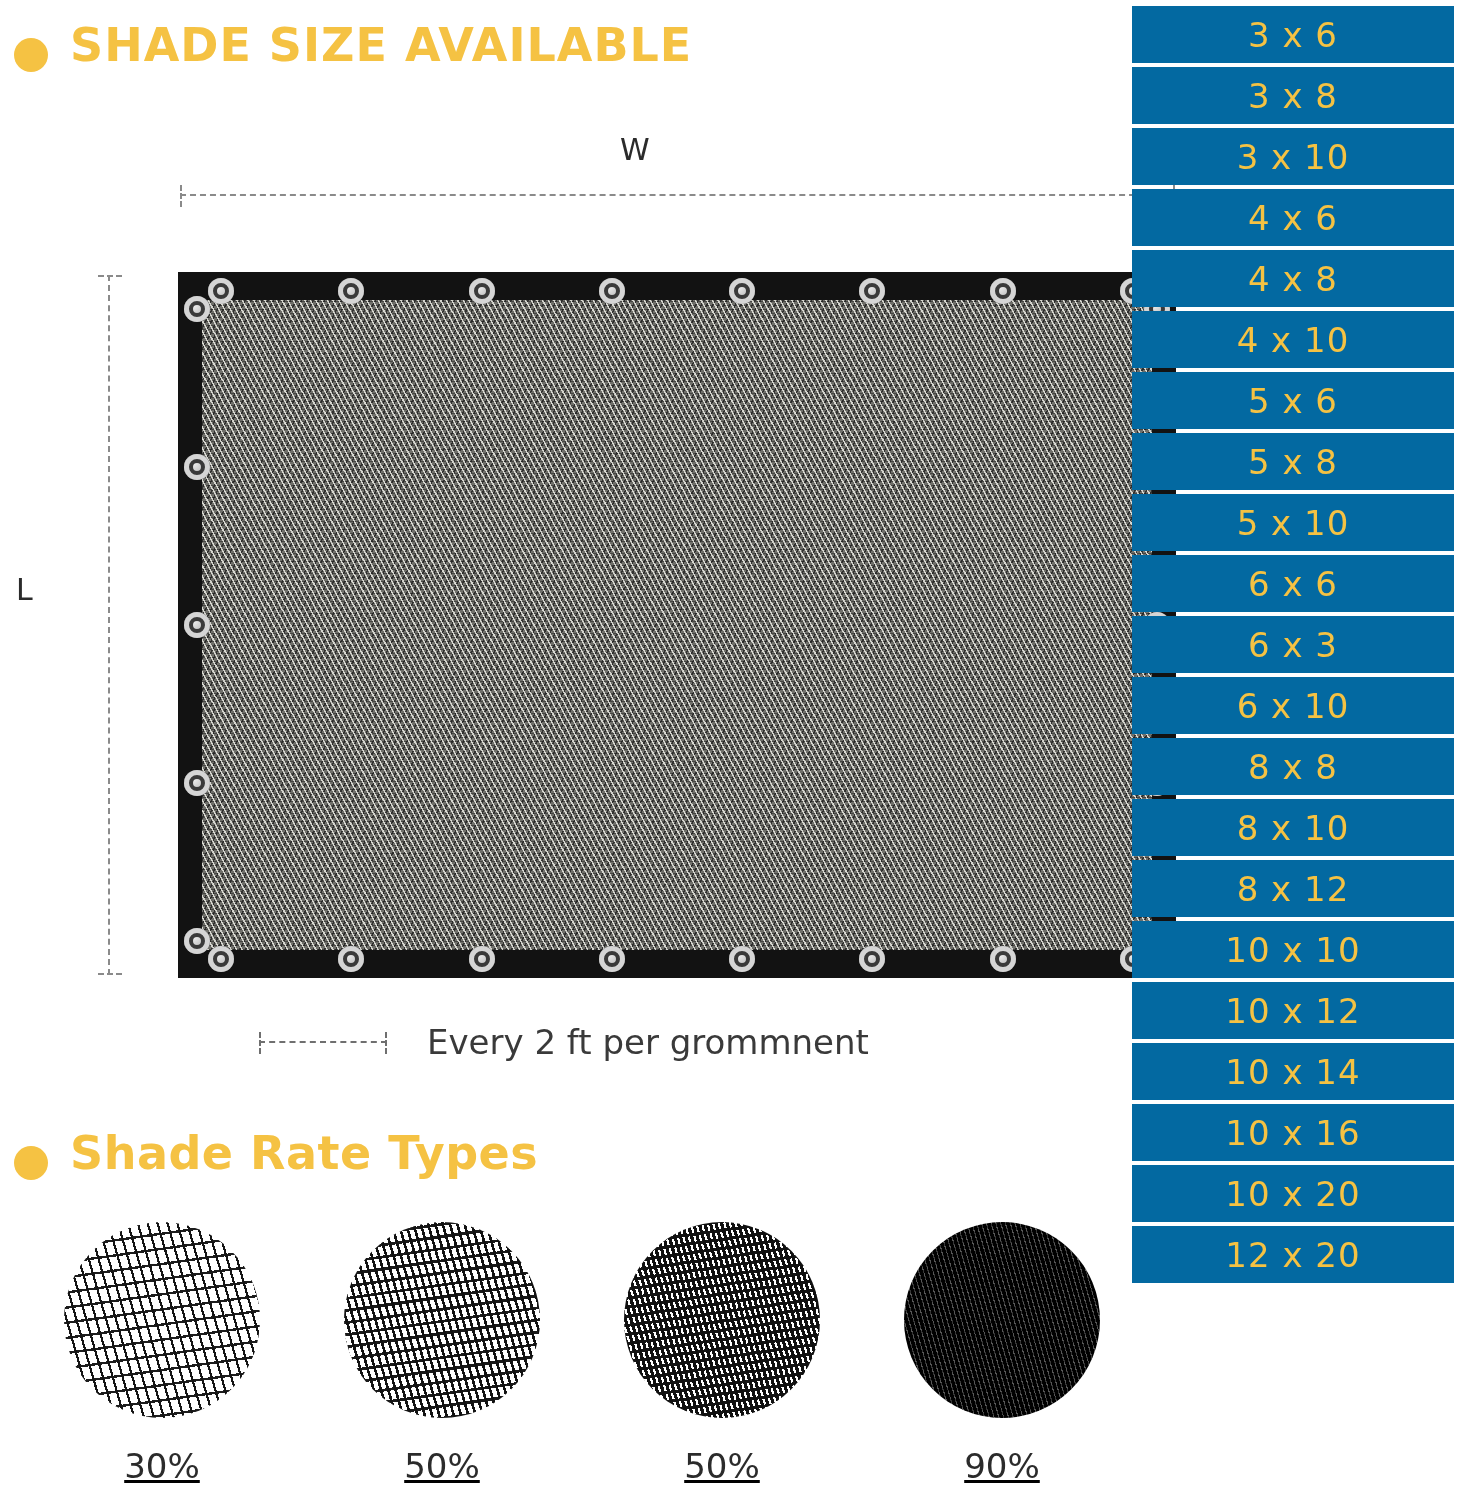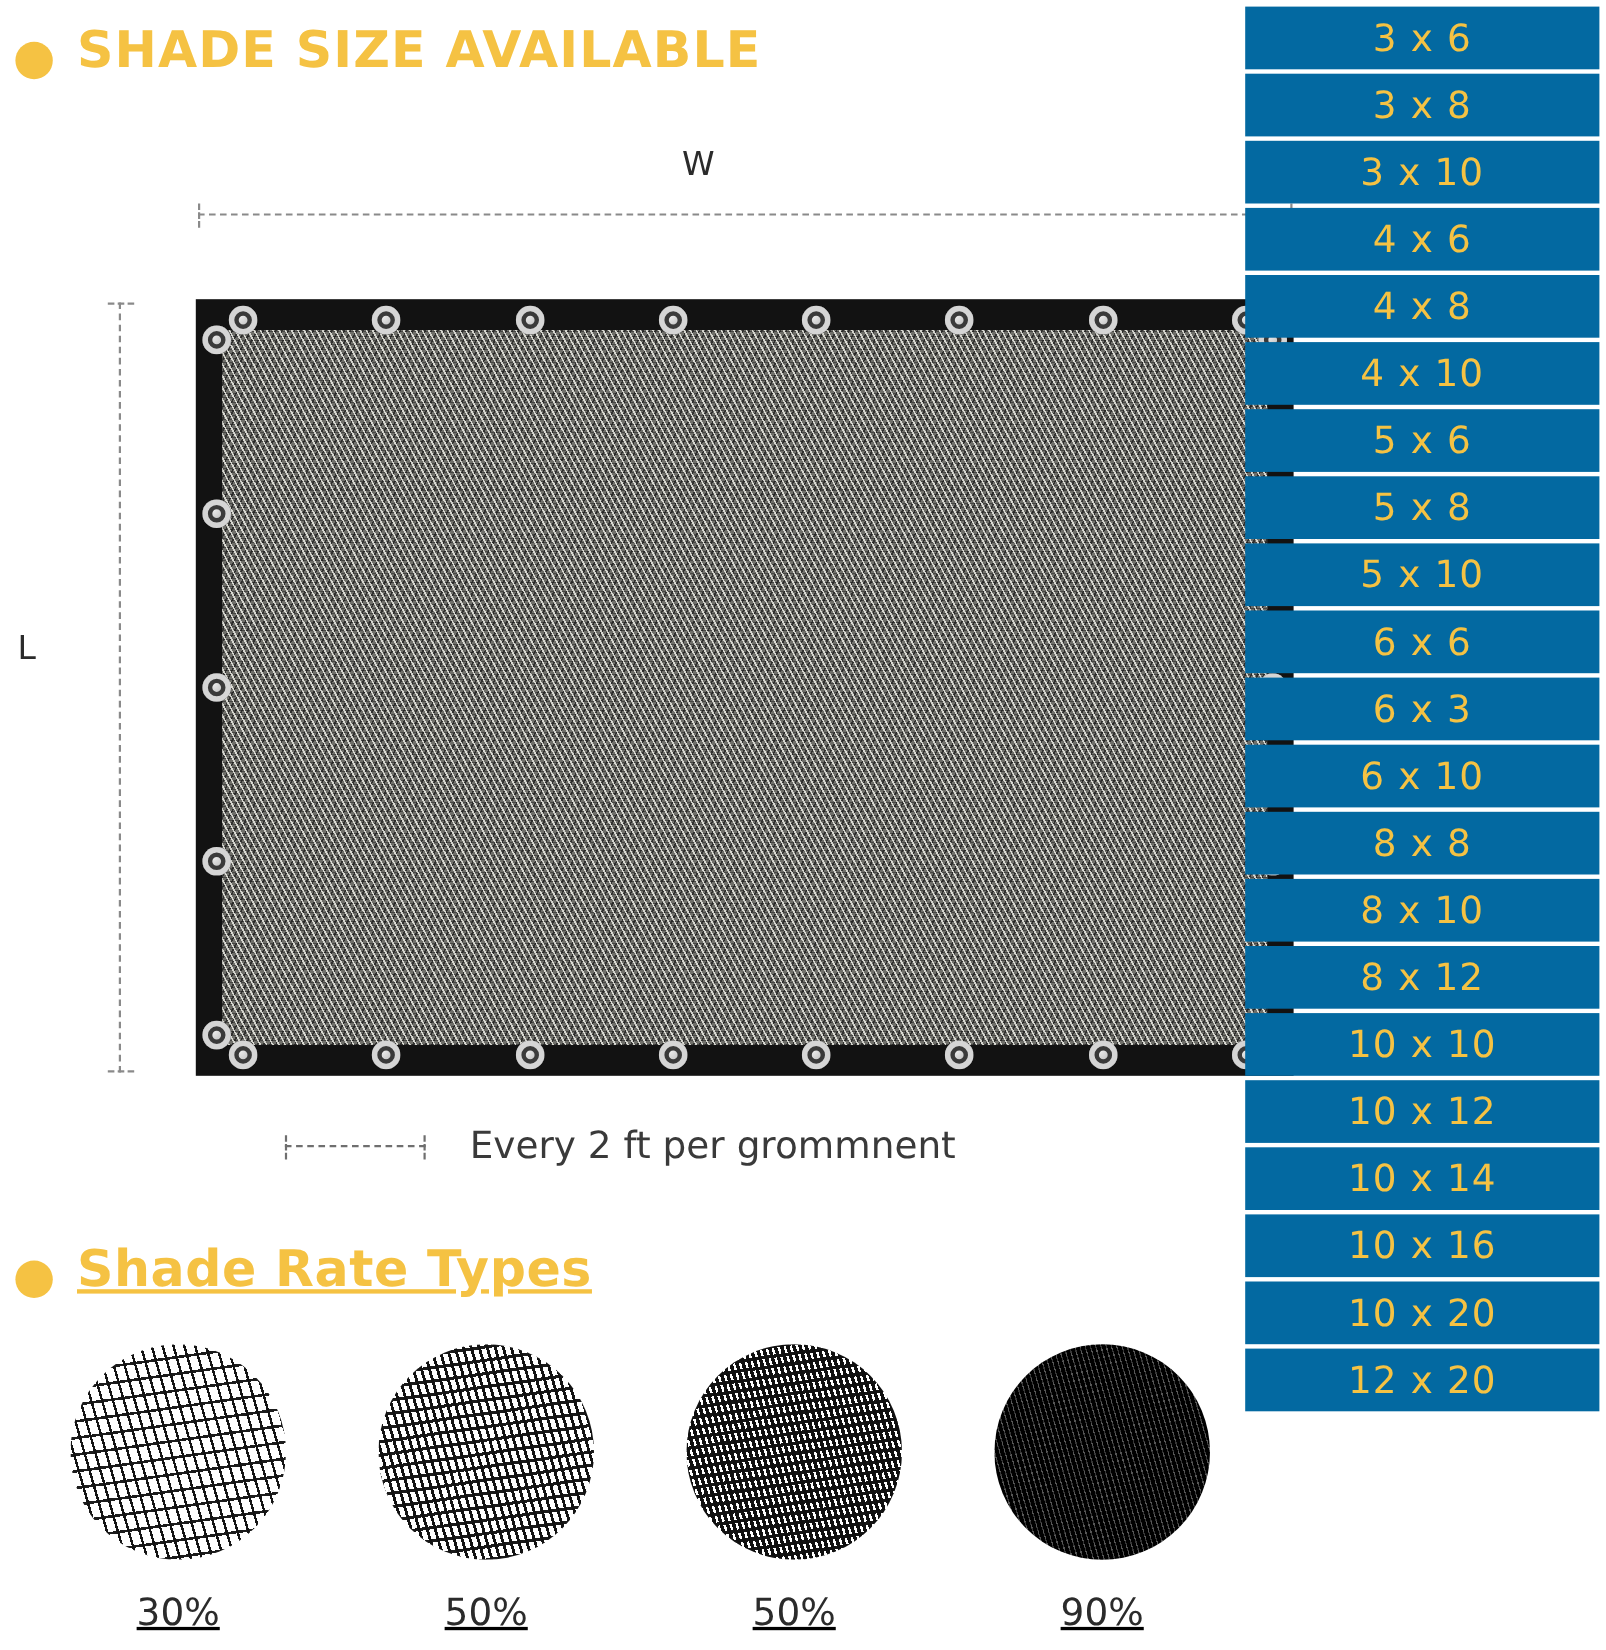--- a/index.html
+++ b/index.html
@@ -42,21 +42,20 @@
   #heading-shade-size .heading-text {
     font-size: 46px;
     letter-spacing: 1px;
   }
   #heading-shade-rate {
     top: 1126px;
     left: 14px;
   }
   #heading-shade-rate .heading-text {
     font-size: 46px;
-    text-decoration: underline;
   }
 
   
   #diagram {
     position: absolute;
     left: 0;
     top: 100px;
     width: 1260px;
     height: 1000px;
   }

